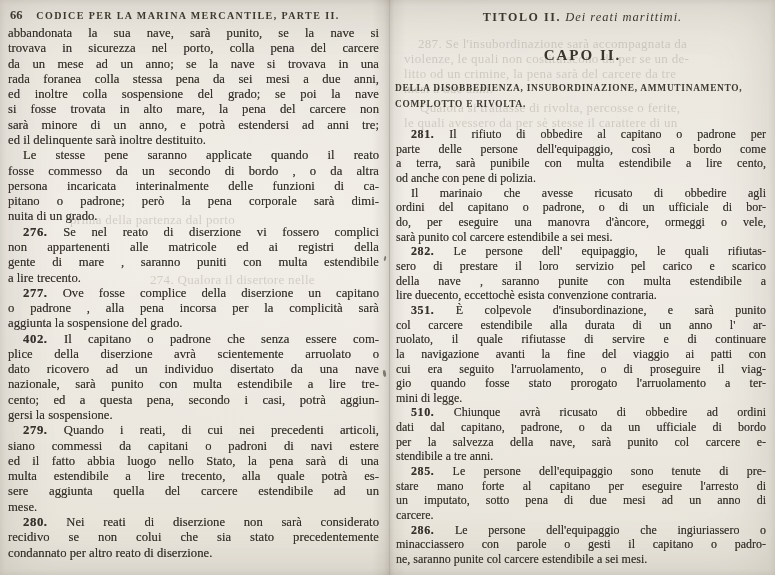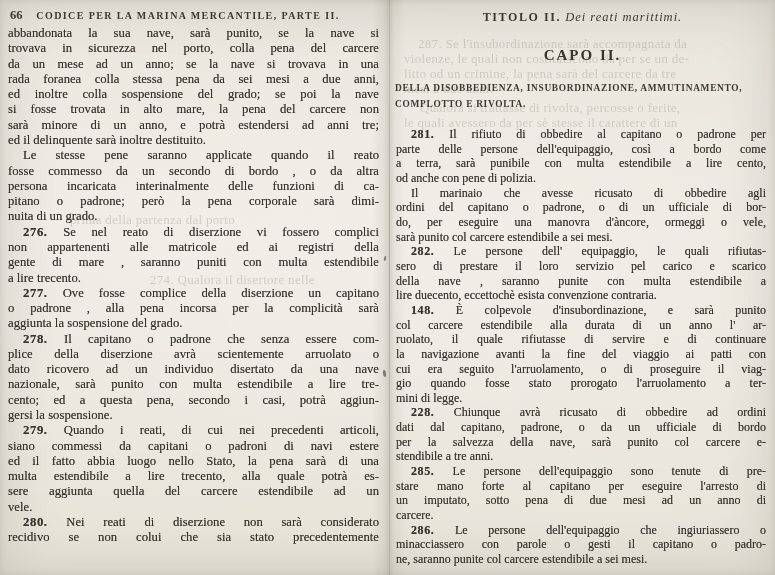--- a/index.html
+++ b/index.html
@@ -86,34 +86,35 @@
         <div class="line">persona incaricata interinalmente delle funzioni di ca-</div>
         <div class="line">pitano o padrone; però la pena corporale sarà dimi-</div>
         <div class="line pend">nuita di un grado.</div>
         <div class="line indent"><span class="artnum">276.</span> Se nel reato di diserzione vi fossero complici</div>
         <div class="line">non appartenenti alle matricole ed ai registri della</div>
         <div class="line">gente di mare , saranno puniti con multa estendibile</div>
         <div class="line pend">a lire trecento.</div>
         <div class="line indent"><span class="artnum">277.</span> Ove fosse complice della diserzione un capitano</div>
         <div class="line">o padrone , alla pena incorsa per la complicità sarà</div>
         <div class="line pend">aggiunta la sospensione del grado.</div>
-        <div class="line indent"><span class="artnum">278.</span> Il capitano o padrone che senza essere com-</div>
+        <div class="line indent"><span class="artnum">402.</span> Il capitano o padrone che senza essere com-</div>
         <div class="line">plice della diserzione avrà scientemente arruolato o</div>
         <div class="line">dato ricovero ad un individuo disertato da una nave</div>
         <div class="line">nazionale, sarà punito con multa estendibile a lire tre-</div>
         <div class="line">cento; ed a questa pena, secondo i casi, potrà aggiun-</div>
         <div class="line pend">gersi la sospensione.</div>
         <div class="line indent"><span class="artnum">279.</span> Quando i reati, di cui nei precedenti articoli,</div>
         <div class="line">siano commessi da capitani o padroni di navi estere</div>
         <div class="line">ed il fatto abbia luogo nello Stato, la pena sarà di una</div>
         <div class="line">multa estendibile a lire trecento, alla quale potrà es-</div>
         <div class="line">sere aggiunta quella del carcere estendibile ad un</div>
-        <div class="line pend">vele.</div>
+        <div class="line pend">mese.</div>
         <div class="line indent"><span class="artnum">280.</span> Nei reati di diserzione non sarà considerato</div>
         <div class="line">recidivo se non colui che sia stato precedentemente</div>
+        <div class="line pend">condannato per altro reato di diserzione.</div>
       </div>
   </div>
 
   <div class="page page-right">
     <div class="runhead head-right-title">
       <span class="sc">TITOLO II.</span>
       <span class="it">Dei reati marittimi.</span>
     </div>
     <div class="pagenum" style="right:4px;">67</div>
 
@@ -138,28 +139,28 @@
         <div class="line">a terra, sarà punibile con multa estendibile a lire cento,</div>
         <div class="line pend">od anche con pene di polizia.</div>
         <div class="line indent">Il marinaio che avesse ricusato di obbedire agli</div>
         <div class="line">ordini del capitano o padrone, o di un ufficiale di bor-</div>
         <div class="line">do, per eseguire una manovra d'àncore, ormeggi o vele,</div>
         <div class="line pend">sarà punito col carcere estendibile a sei mesi.</div>
         <div class="line indent"><span class="artnum">282.</span> Le persone dell' equipaggio, le quali rifiutas-</div>
         <div class="line">sero di prestare il loro servizio pel carico e scarico</div>
         <div class="line">della nave , saranno punite con multa estendibile a</div>
         <div class="line pend">lire duecento, eccettochè esista convenzione contraria.</div>
-        <div class="line indent"><span class="artnum">148.</span> È colpevole d'insubordinazione, e sarà punito</div>
+        <div class="line indent"><span class="artnum">351.</span> È colpevole d'insubordinazione, e sarà punito</div>
         <div class="line">col carcere estendibile alla durata di un anno l' ar-</div>
         <div class="line">ruolato, il quale rifiutasse di servire e di continuare</div>
         <div class="line">la navigazione avanti la fine del viaggio ai patti con</div>
         <div class="line">cui era seguito l'arruolamento, o di proseguire il viag-</div>
         <div class="line">gio quando fosse stato prorogato l'arruolamento a ter-</div>
         <div class="line pend">mini di legge.</div>
-        <div class="line indent"><span class="artnum">228.</span> Chiunque avrà ricusato di obbedire ad ordini</div>
+        <div class="line indent"><span class="artnum">510.</span> Chiunque avrà ricusato di obbedire ad ordini</div>
         <div class="line">dati dal capitano, padrone, o da un ufficiale di bordo</div>
         <div class="line">per la salvezza della nave, sarà punito col carcere e-</div>
         <div class="line pend">stendibile a tre anni.</div>
         <div class="line indent"><span class="artnum">285.</span> Le persone dell'equipaggio sono tenute di pre-</div>
         <div class="line">stare mano forte al capitano per eseguire l'arresto di</div>
         <div class="line">un imputato, sotto pena di due mesi ad un anno di</div>
         <div class="line pend">carcere.</div>
         <div class="line indent"><span class="artnum">286.</span> Le persone dell'equipaggio che ingiuriassero o</div>
         <div class="line">minacciassero con parole o gesti il capitano o padro-</div>
         <div class="line pend">ne, saranno punite col carcere estendibile a sei mesi.</div>

